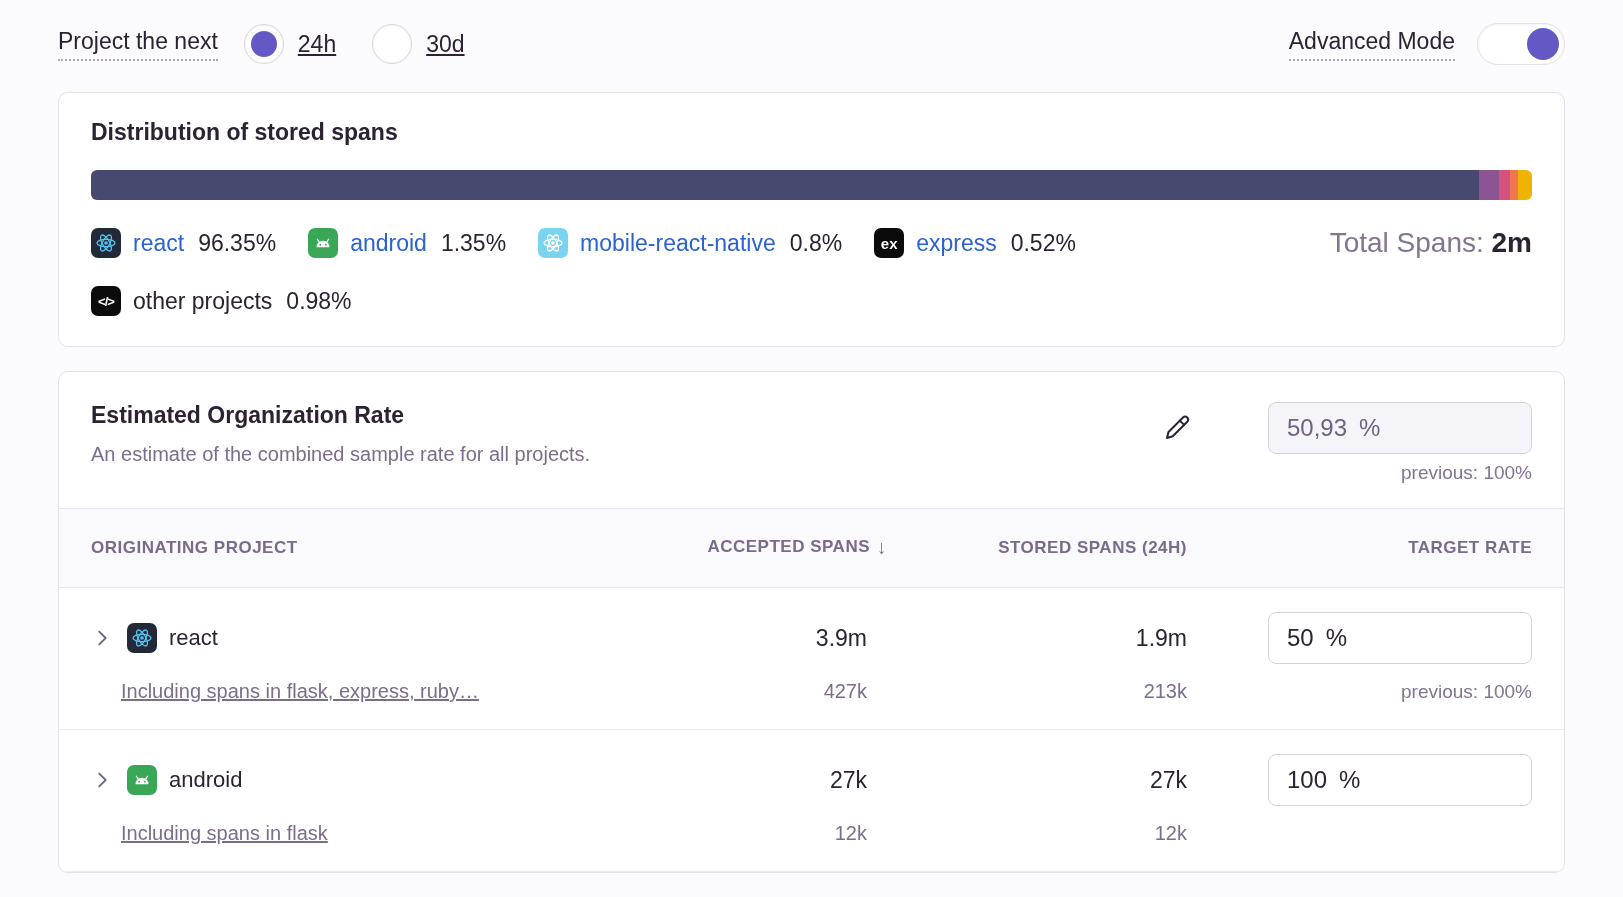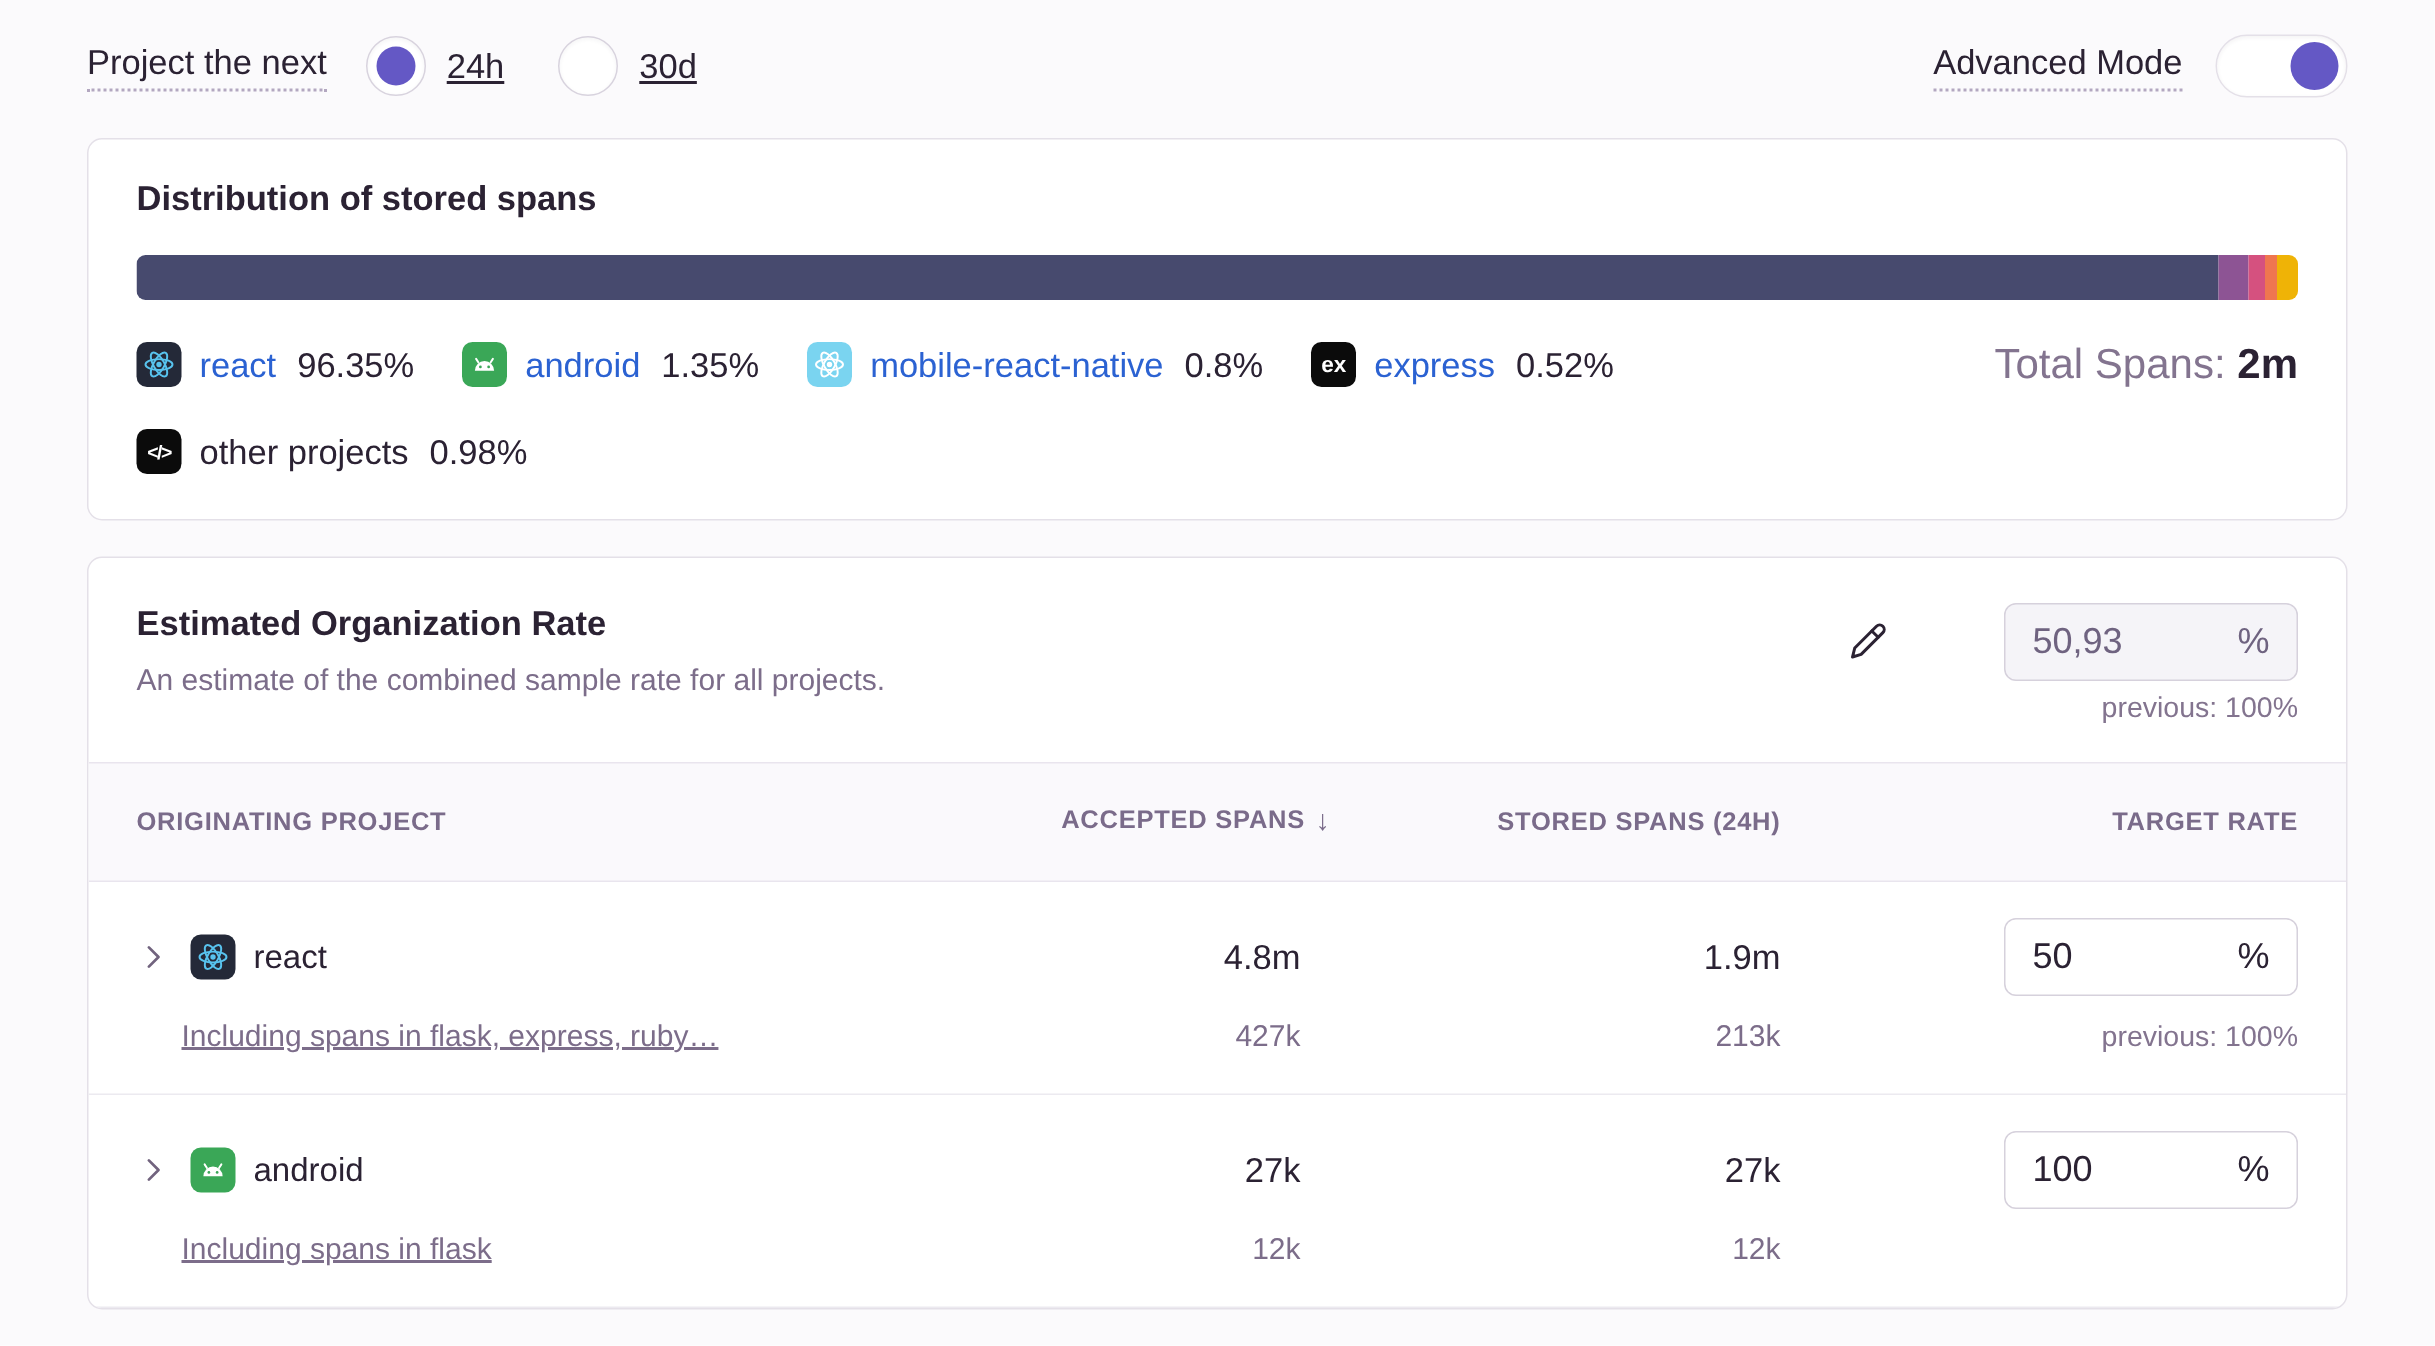--- a/index.html
+++ b/index.html
@@ -58,22 +58,22 @@
   .icon-text.code { font-size:13px; letter-spacing:-1px; }
 
   
   .card2 { padding:0; overflow:hidden; }
   .org-header { display:flex; justify-content:space-between; align-items:flex-start; padding:30px 32px 24px; }
   .org-subtitle { font-size:20px; color:#7c6d8a; margin-top:14px; }
   .org-right { display:flex; flex-direction:column; align-items:flex-end; }
   .org-input-row { display:flex; align-items:center; gap:76px; }
   .edit-btn { display:flex; cursor:pointer; }
   .rate-input {
-    width:196px; height:52px; border:1px solid #d6d1dc; border-radius:8px; background:#fff;
-    display:flex; align-items:center; justify-content:space-between;
+    width:264px; height:52px; border:1px solid #d6d1dc; border-radius:8px; background:#fff;
+    display:flex; align-items:center; justify-content:flex-start;
     padding:0 18px; font-size:24px; color:#2b2233;gap:12px;
   }
   .rate-input.disabled { background:#f5f4f8; color:#6f6380; }
   .previous { font-size:19px; color:#83748f; margin-top:8px; text-align:right; }
 
   
   .grid4 { display:grid; grid-template-columns:minmax(0,1fr) 250px 300px 345px; }
   .thead {
     align-items:center; height:80px; padding:0 32px;
     background:#faf9fc; border-top:1px solid #e9e5ee; border-bottom:1px solid #e9e5ee;
@@ -244,21 +244,21 @@
                   <g stroke="#58c3ee" stroke-width="1.3" fill="none">
                     <ellipse cx="12" cy="12" rx="9" ry="3.6"></ellipse>
                     <ellipse cx="12" cy="12" rx="9" ry="3.6" transform="rotate(60 12 12)"></ellipse>
                     <ellipse cx="12" cy="12" rx="9" ry="3.6" transform="rotate(120 12 12)"></ellipse>
                   </g>
                   <circle cx="12" cy="12" r="1.8" fill="#58c3ee"></circle>
                 </svg>
               </span>
         <span>react</span>
       </div>
-      <div class="td-num pad">4.8m</div>
+      <div class="td-num pad">3.9m</div>
       <div class="td-num">1.9m</div>
       <div class="td-rate">
         <div class="rate-input">
           <span>50</span>
           <span>%</span>
         </div>
       </div>
     </div>
     <div class="sub-grid grid4">
       <div class="sub sub-label">Including spans in flask, express, ruby…</div>

